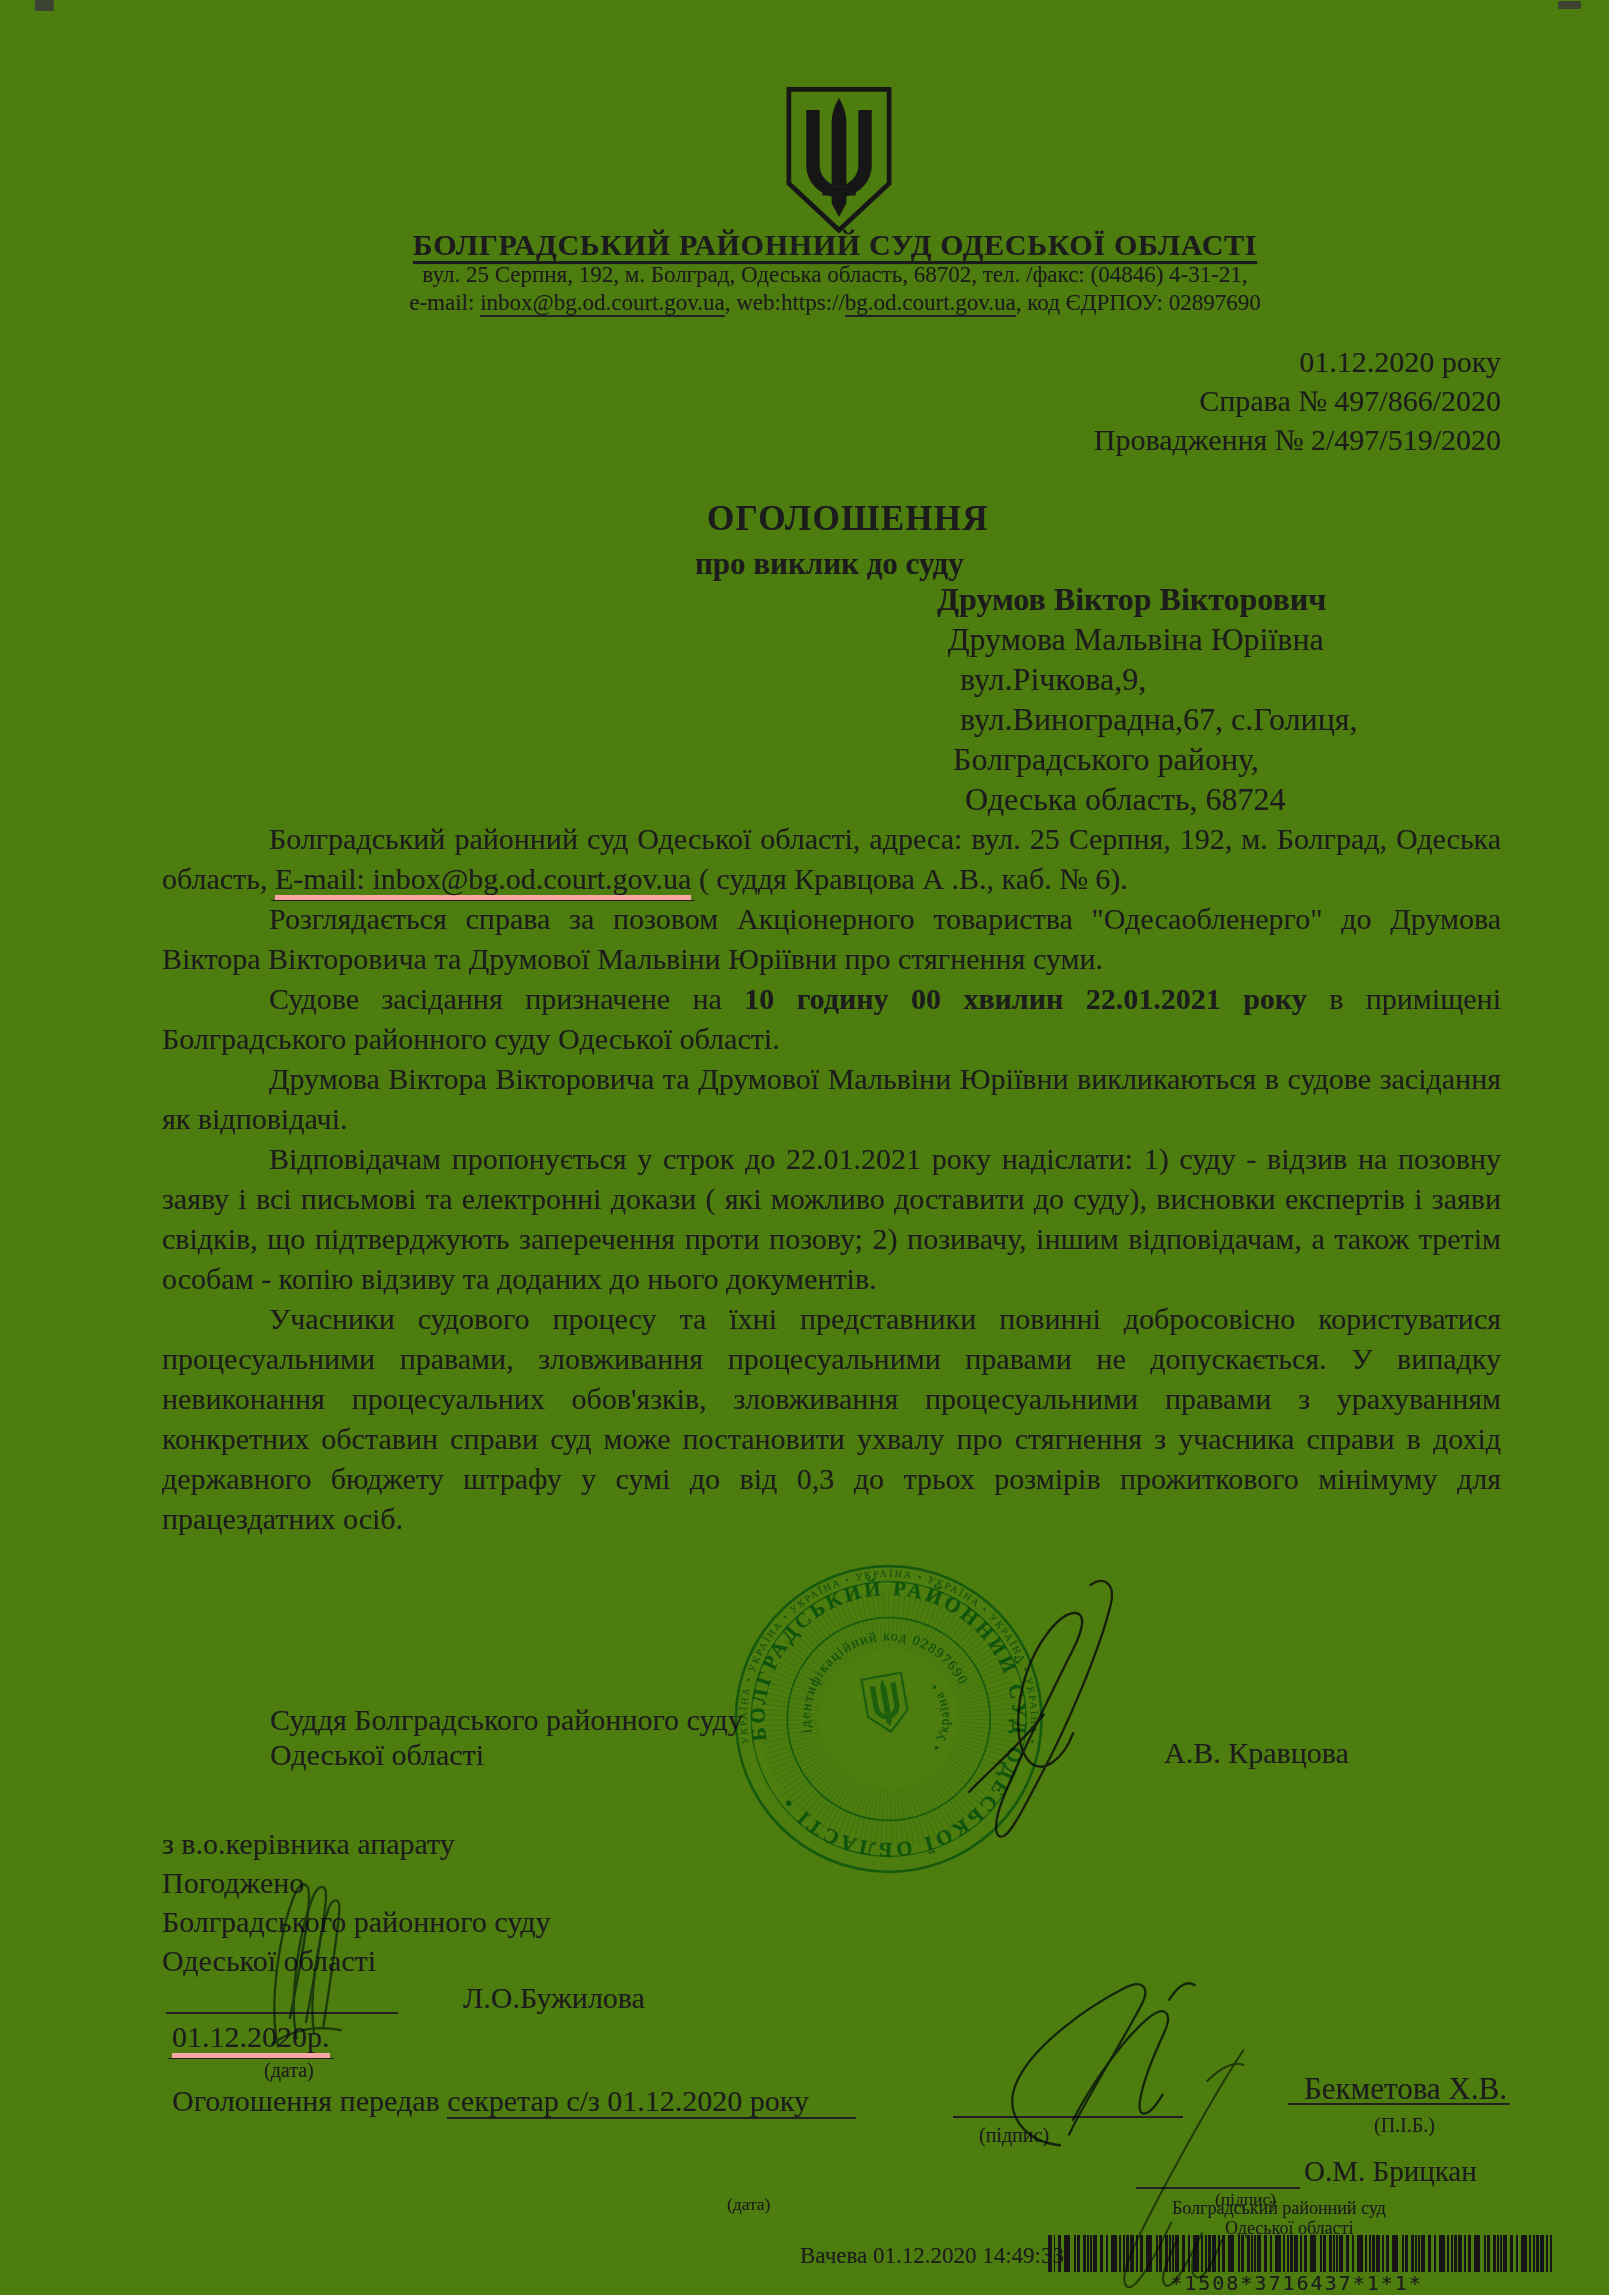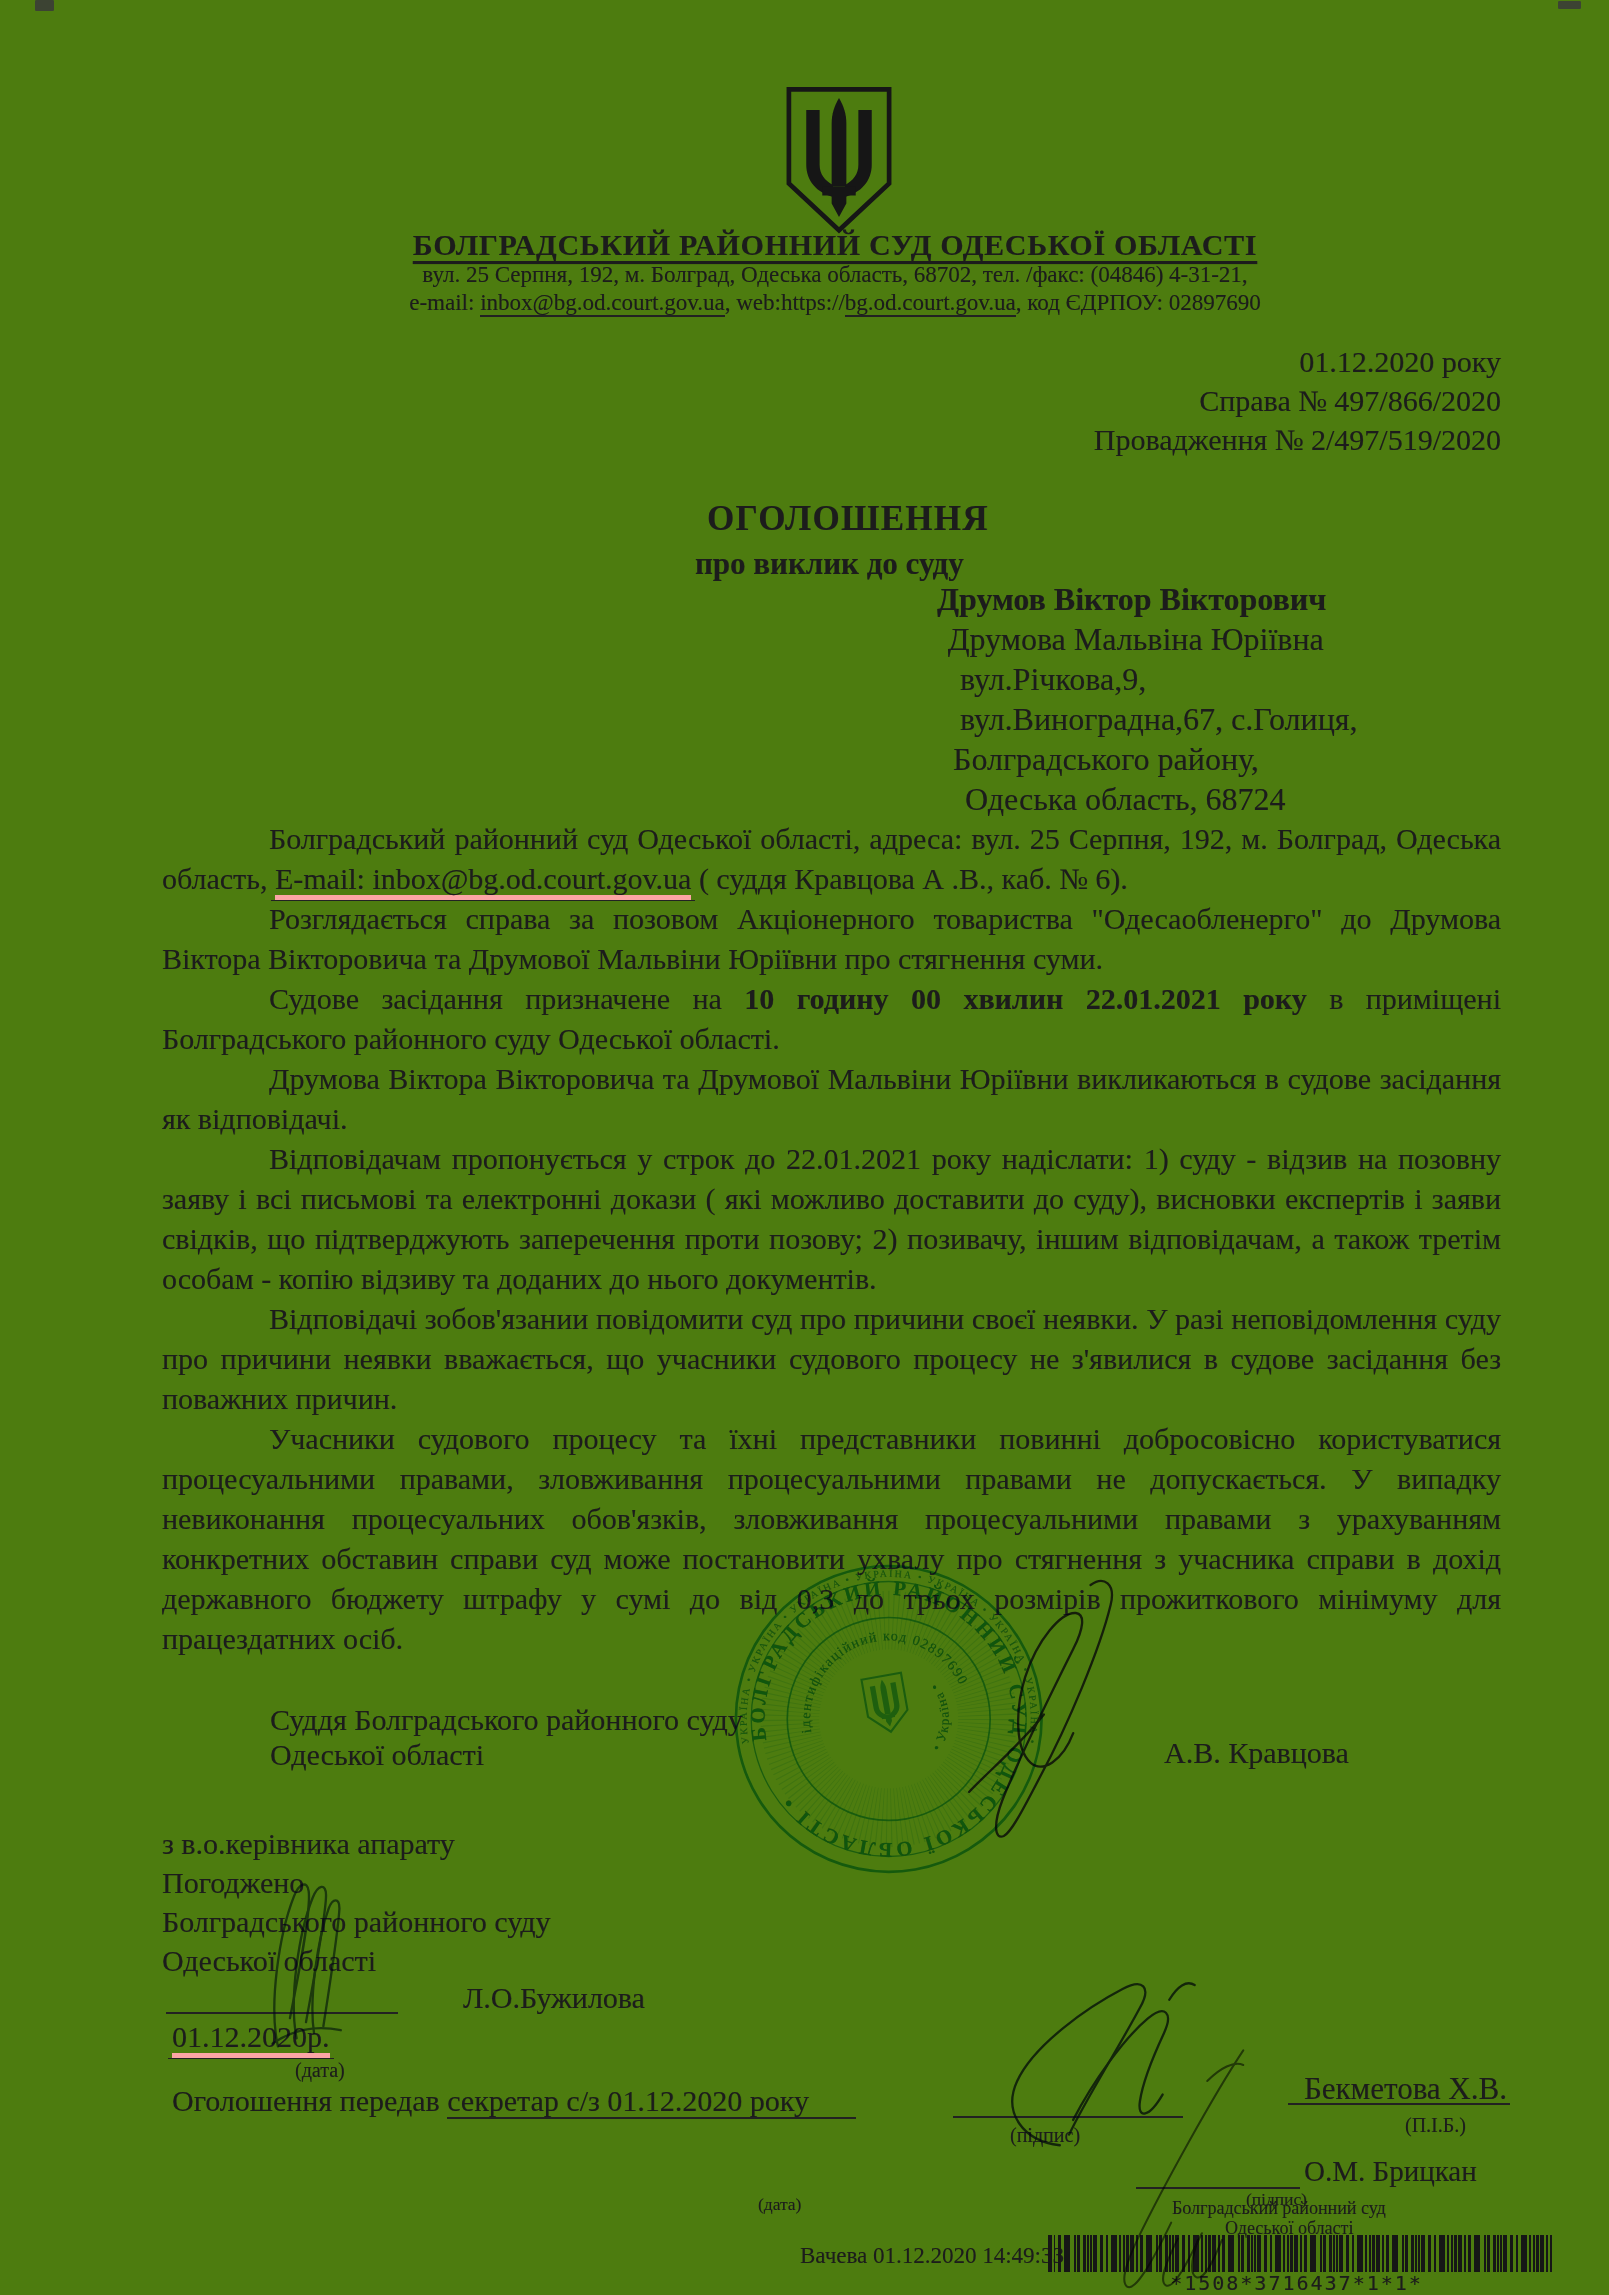--- a/index.html
+++ b/index.html
@@ -38,21 +38,21 @@
   .recipients>div:nth-child(6){padding-left:28px;}
   .body{left:162px;top:819px;width:1339px;font-size:30px;line-height:40px;}
   .body p{margin:0;text-indent:107px;text-align:justify;}
 
   .judge-role{left:270px;top:1702px;font-size:30px;line-height:35px;}
   .judge-name{left:1164px;top:1736px;font-size:30px;}
   .approved{left:162px;top:1824px;font-size:30px;line-height:39px;}
   .sig-line1{left:166px;top:1988px;width:232px;border-bottom:2px solid #222;height:24px;}
   .approved-name{left:463px;top:1981px;font-size:30px;}
   .approved-date{left:172px;top:2020px;font-size:30px;}
-  .cap{font-size:20px;margin-left:31px;}
+  .cap{font-size:20px;}
   .cap-date1{left:264px;top:2059px;}
   .handover{left:172px;top:2084px;font-size:30px;}
   .u-long{border-bottom:2px solid #222;padding-right:47px;margin-top:20px;}
   .sig-line2{left:953px;top:2092px;width:230px;border-bottom:2px solid #222;height:24px;}
   .cap-sign1{left:979px;top:2124px;}
   .secretary-name{left:1304px;top:2071px;font-size:31px;}
   .sig-line3{left:1288px;top:2079px;width:222px;border-bottom:2.7px solid #222;height:24px;}
   .cap-pib{left:1374px;top:2114px;}
   .published{left:168px;top:2158px;font-size:28px;}
   .sig-line4{left:1136px;top:2163px;width:164px;border-bottom:2.7px solid #222;height:24px;}
@@ -117,21 +117,20 @@
     <div>Болградського району,</div>
     <div>Одеська область, 68724</div>
   </div>
 
   <div class="abs body">
     <p><span>Болградський районний суд Одеської області, адреса: вул. 25 Серпня, 192, м. Болград, Одеська область, </span><span class="u-dbl">E-mail: inbox@bg.od.court.gov.ua</span><span> ( суддя Кравцова А .В., каб. № 6).</span></p>
     <p>Розглядається справа за позовом Акціонерного товариства "Одесаобленерго" до Друмова Віктора Вікторовича та Друмової Мальвіни Юріївни про стягнення суми.</p>
     <p><span>Судове засідання призначене на </span><span class="b">10 годину 00 хвилин 22.01.2021 року</span><span> в приміщені Болградського районного суду Одеської області.</span></p>
     <p>Друмова Віктора Вікторовича та Друмової Мальвіни Юріївни  викликаються в судове засідання як відповідачі.</p>
     <p>Відповідачам пропонується у строк до 22.01.2021 року надіслати: 1) суду - відзив на позовну заяву і всі письмові та електронні докази ( які можливо доставити до суду), висновки експертів і заяви свідків, що підтверджують заперечення проти позову; 2) позивачу, іншим відповідачам, а також третім особам - копію відзиву та доданих до нього документів.</p>
-    <p>Відповідачі зобов'язании повідомити суд про причини своєї неявки. У разі неповідомлення суду про причини неявки вважається, що учасники судового процесу не з'явилися в судове засідання без поважних причин.</p>
     <p>Учасники судового процесу та їхні представники повинні добросовісно користуватися процесуальними правами, зловживання процесуальними правами не допускається. У випадку невиконання процесуальних обов'язків, зловживання процесуальними правами з урахуванням конкретних обставин справи суд може постановити ухвалу про стягнення з учасника справи в дохід державного бюджету штрафу у сумі до від 0,3 до трьох розмірів прожиткового мінімуму для працездатних осіб.</p>
   </div>
 
   <div class="abs judge-role">
     <div>Суддя Болградського районного суду</div>
     <div>Одеської області</div>
   </div>
   <div class="abs judge-name">А.В. Кравцова</div>
 
   <div class="abs approved">

